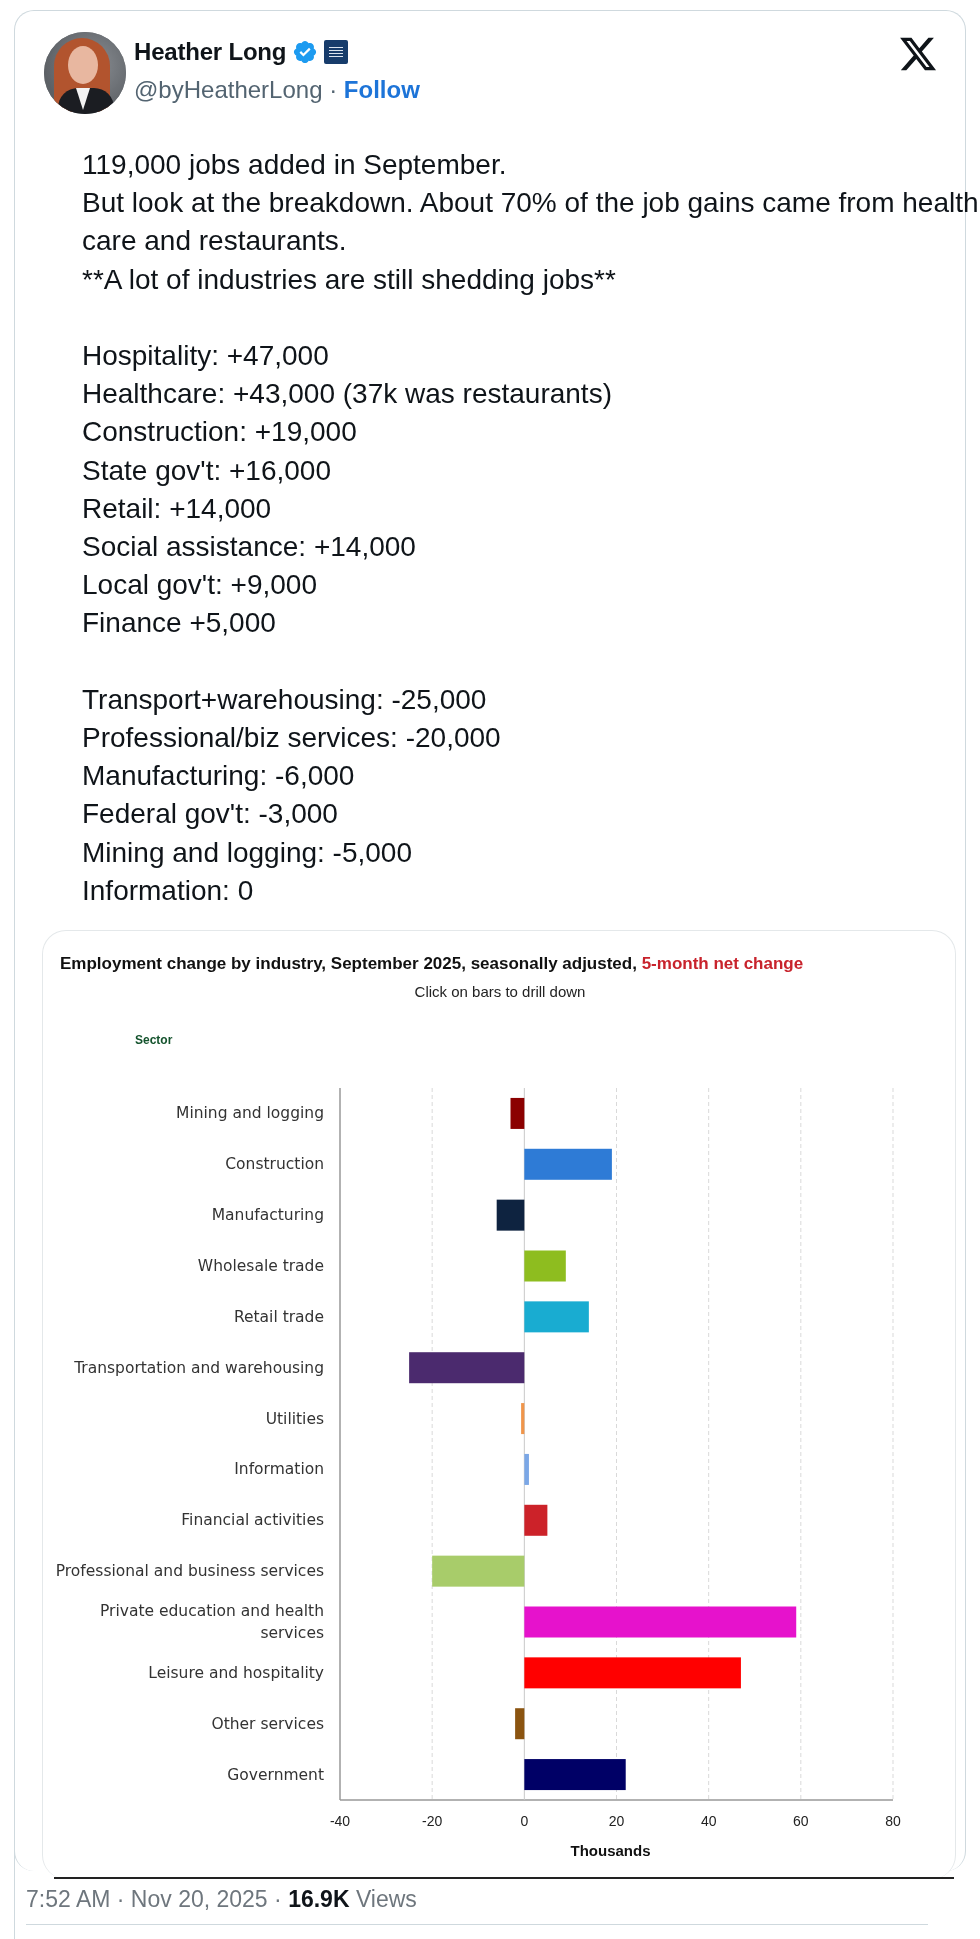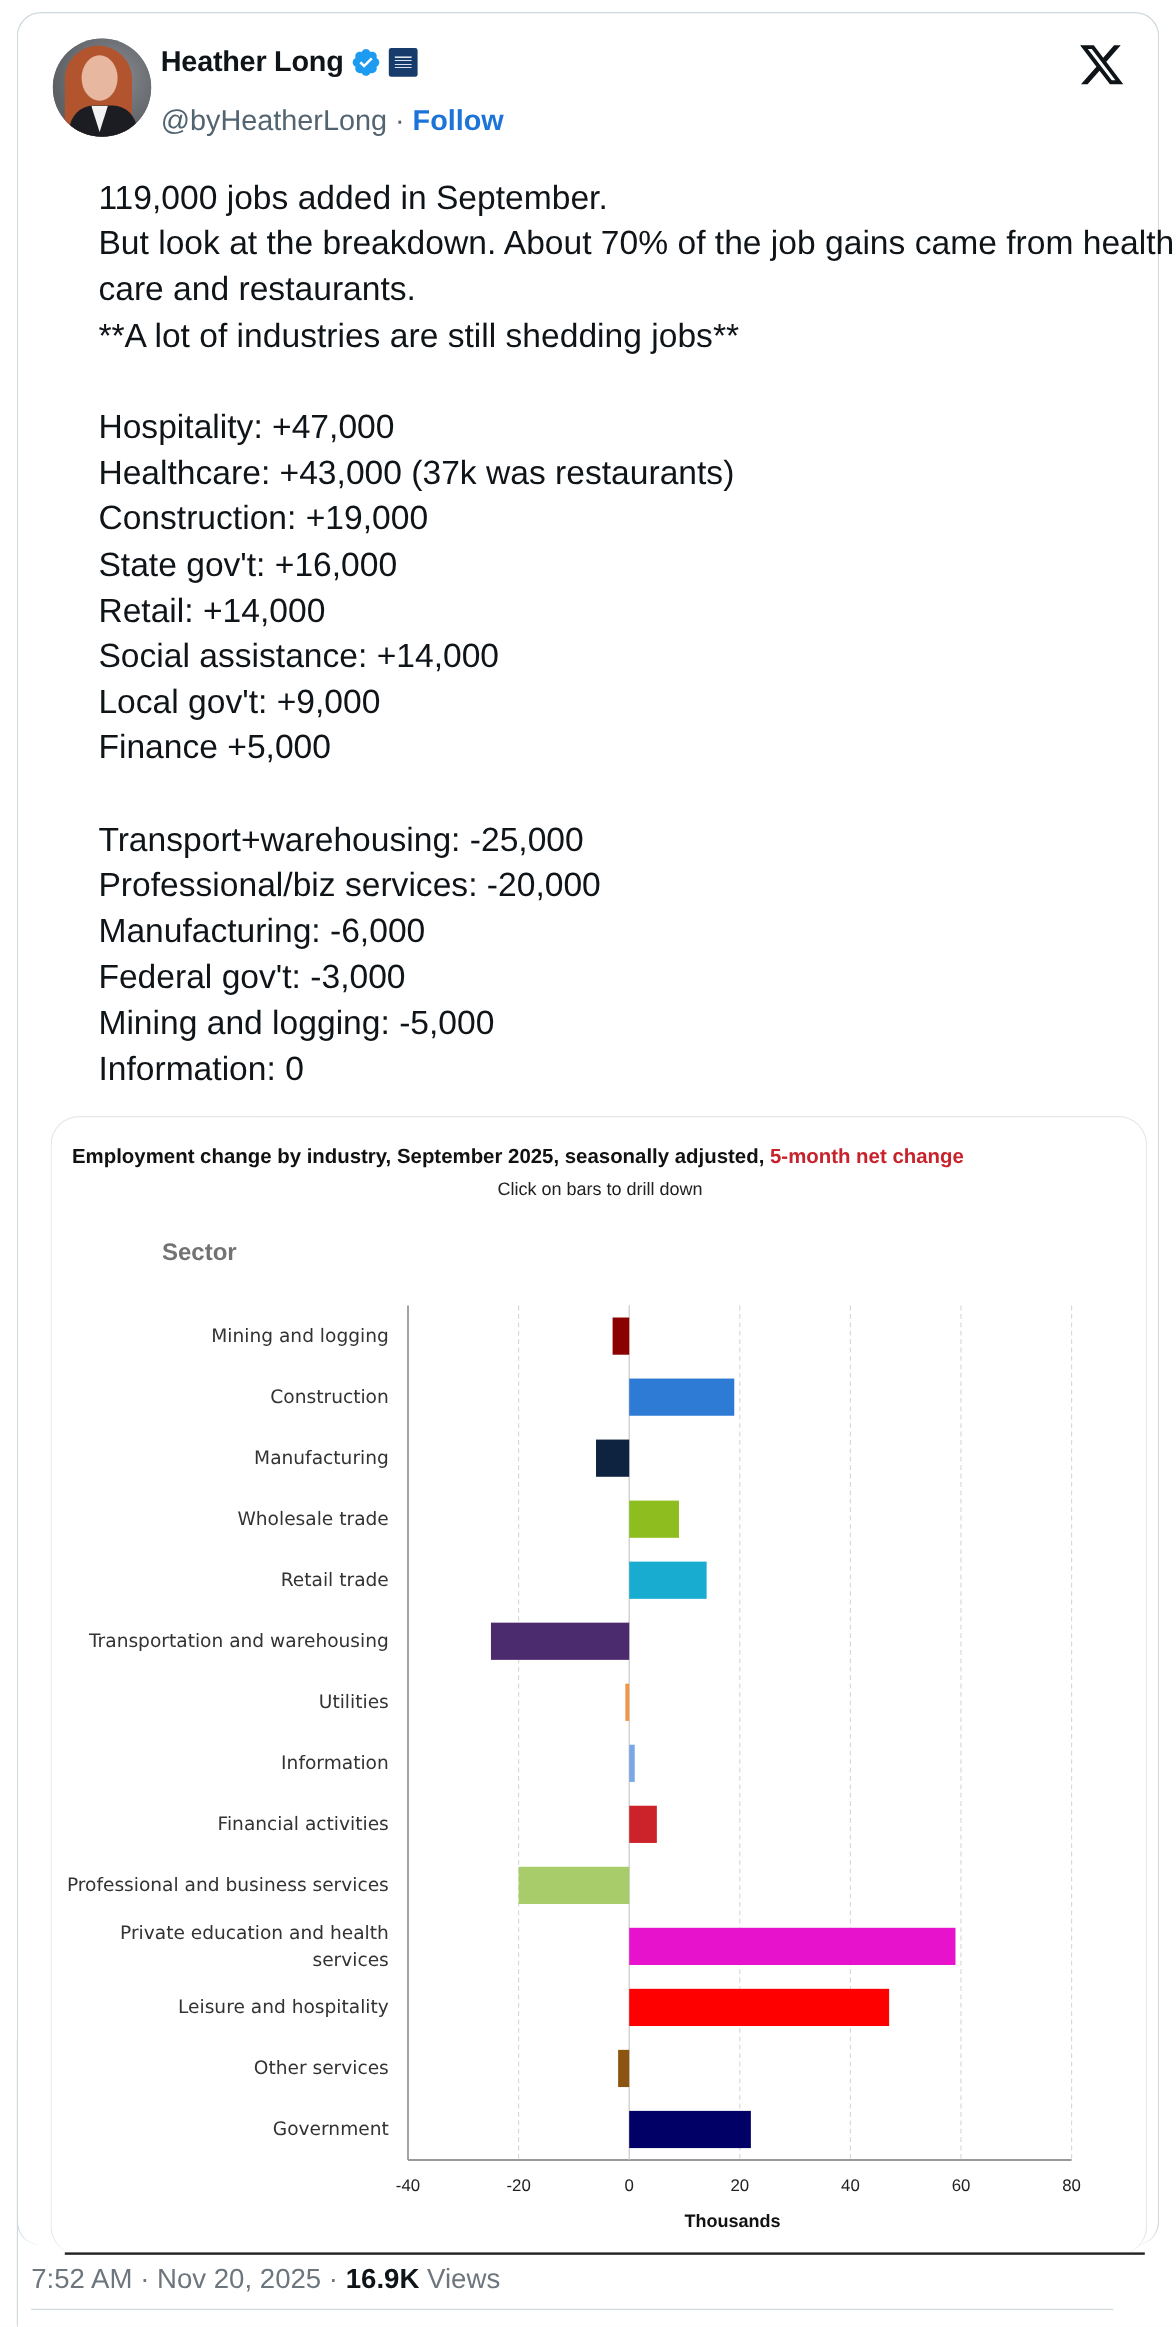--- a/index.html
+++ b/index.html
@@ -9,31 +9,31 @@
   .avatar .bg { position:absolute; inset:0; background:radial-gradient(circle at 60% 40%, #8a8e93 0%, #5d6166 70%); }
   .avatar .hair { position:absolute; left:10px; top:6px; width:56px; height:74px; border-radius:28px 28px 10px 10px; background:#b2542e; }
   .avatar .face { position:absolute; left:24px; top:14px; width:30px; height:38px; border-radius:50%; background:#e8b7a0; }
   .avatar .suit { position:absolute; left:14px; top:56px; width:56px; height:40px; border-radius:20px 20px 0 0; background:#1b1d22; }
   .avatar .collar { position:absolute; left:32px; top:56px; width:14px; height:22px; background:#f3f3f3; clip-path:polygon(0 0,100% 0,50% 100%); }
   .name-row { position:absolute; left:134px; top:38px; display:flex; align-items:center; gap:6px; }
   .name { font-weight:700; font-size:24px; letter-spacing:-0.2px;text-align:right; }
   .verified { width:26px; height:26px; }
   .affil { width:24px; height:24px; background:#173c6b; border-radius:2px; display:flex; align-items:center; justify-content:center; }
   .affil span { width:14px; height:10px; background:repeating-linear-gradient(#dbe4ef 0 1px, transparent 1px 3px); display:block; }
-  .handle-row { position:absolute; left:134px; top:76px; font-size:24px; color:#536471;margin-top:11px; }
+  .handle-row { position:absolute; left:134px; top:76px; font-size:24px; color:#536471; }
   .handle-row .follow { color:#1d74d8; font-weight:700; cursor:pointer; }
   .x-logo { position:absolute; left:898px; top:34px; width:40px; height:40px; }
   .tweet-text { position:absolute; left:42px; top:146px; width:920px; font-size:28px; line-height:38.2px; color:#0f1419;margin-left:40px; }
   .tweet-text p { margin:0; white-space:pre-wrap; }
   .chart-card { position:absolute; left:42px; top:930px; width:912px; height:948px; border:1px solid #e4e8ea; border-radius:24px; border-bottom:none; background:#fff; }
   .chart-bottom-line { position:absolute; left:54px; top:1877px; width:900px; height:2px; background:#222; }
   .chart-title { position:absolute; left:60px; top:954px; font-size:17px; font-weight:700; color:#111; }
   .chart-title .red { color:#c8232c; }
   .chart-sub { position:absolute; left:0; width:1000px; top:983px; text-align:center; font-size:15px; color:#222; }
-  .sector-label { position:absolute; left:135px; top:1033px; font-size:20px; font-weight:700; color:#737373; }
+  .sector-label { position:absolute; left:135px; top:1033px; font-size:12px; font-weight:700; color:#14532d; }
   svg.chart { position:absolute; left:0; top:0; }
   .meta { position:absolute; left:26px; top:1886px; font-size:23px; color:#6e767d; }
   .meta b { color:#0f1419; }
   .divider { position:absolute; left:26px; top:1924px; width:902px; height:1px; background:#cfd9de; }
   .left-edge { position:absolute; left:14px; top:1700px; width:1px; height:239px; background:#cfd9de; }
 </style>
 </head>
 <body>
 
 <div class="card"></div>

